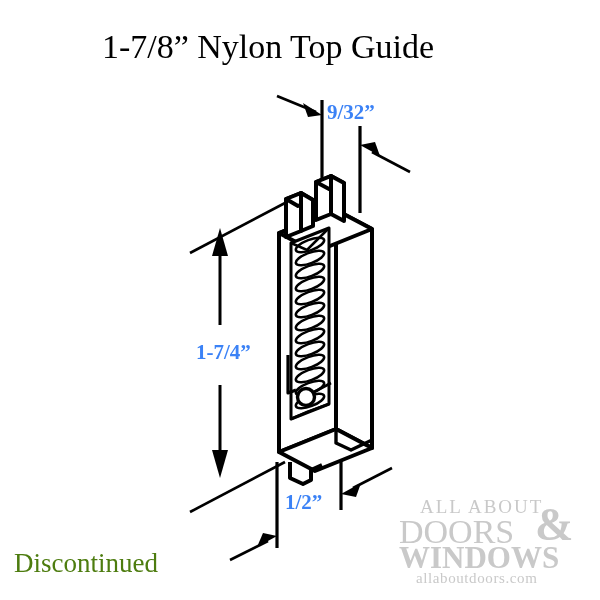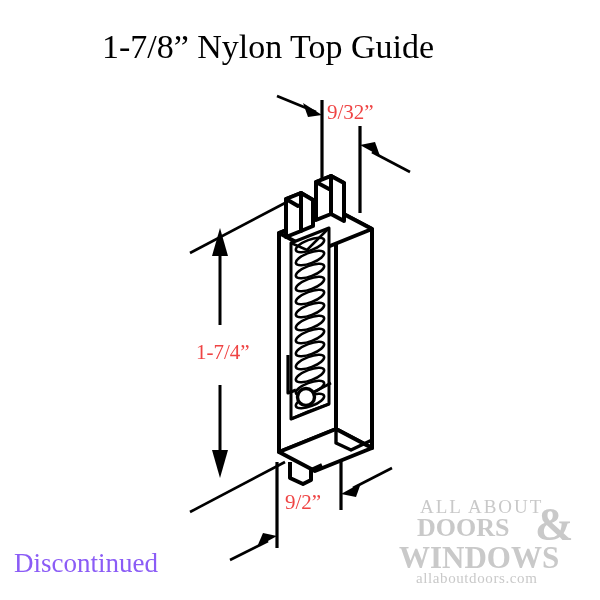--- a/index.html
+++ b/index.html
@@ -23,22 +23,22 @@
     text-align: center;
     font-size: 34px;
     font-weight: 400;
     color: #000000;
     letter-spacing: 0px;
     white-space: nowrap;
   }
   .dim-label {
     position: absolute;
     font-family: "Liberation Serif", "DejaVu Serif", serif;
-    font-weight: normal;
-    color: #ef4444;
+    font-weight: bold;
+    color: #3b82f6;
     white-space: nowrap;
   }
   #dim-width-top-label {
     left: 327px;
     top: 100px;
     font-size: 21px;
   }
   #dim-height-label {
     left: 196px;
     top: 340px;
@@ -48,21 +48,21 @@
     left: 285px;
     top: 490px;
     font-size: 21px;
   }
   #discontinued {
     position: absolute;
     left: 14px;
     top: 548px;
     font-size: 27px;
     font-weight: 400;
-    color: #8b5cf6;
+    color: #4d7c0f;
     white-space: nowrap;
   }
   #watermark {
     position: absolute;
     left: 398px;
     top: 496px;
     width: 196px;
     height: 92px;
   }
   .wm-line {
@@ -71,24 +71,24 @@
     font-family: "Liberation Serif", "DejaVu Serif", serif;
     white-space: nowrap;
   }
   #wm-all-about {
     left: 22px;
     top: 0px;
     font-size: 19px;
     letter-spacing: 2.0px;
   }
   #wm-doors {
-    left: 19px;
+    left: 1px;
     top: 17px;
-    font-size: 26px;
-    font-weight: bold;
+    font-size: 34px;
+    font-weight: normal;
     letter-spacing: 0px;
   }
   #wm-amp {
     left: 137px;
     top: 2px;
     font-size: 46px;
     font-weight: bold;
   }
   #wm-windows {
     left: 1px;
@@ -207,21 +207,21 @@
 
       <polyline points="336,429 336,443 351,450 372,440" fill="none" stroke="#000" stroke-width="3.4" stroke-linejoin="round"></polyline>
     </g>
 
   </svg>
 
   <div class="dim-label" id="dim-width-top-label">9/32”</div>
 
   <div class="dim-label" id="dim-height-label">1-7/4”</div>
 
-  <div class="dim-label" id="dim-depth-label">9/2”</div>
+  <div class="dim-label" id="dim-depth-label">1/2”</div>
 
   <div id="discontinued">Discontinued</div>
 
   <div id="watermark">
     <div class="wm-line" id="wm-all-about">ALL ABOUT</div>
     <div class="wm-line" id="wm-doors">DOORS</div>
     <div class="wm-line" id="wm-amp">&amp;</div>
     <div class="wm-line" id="wm-url">allaboutdoors.com</div>
     <div class="wm-line" id="wm-windows">WINDOWS</div>
   </div>

